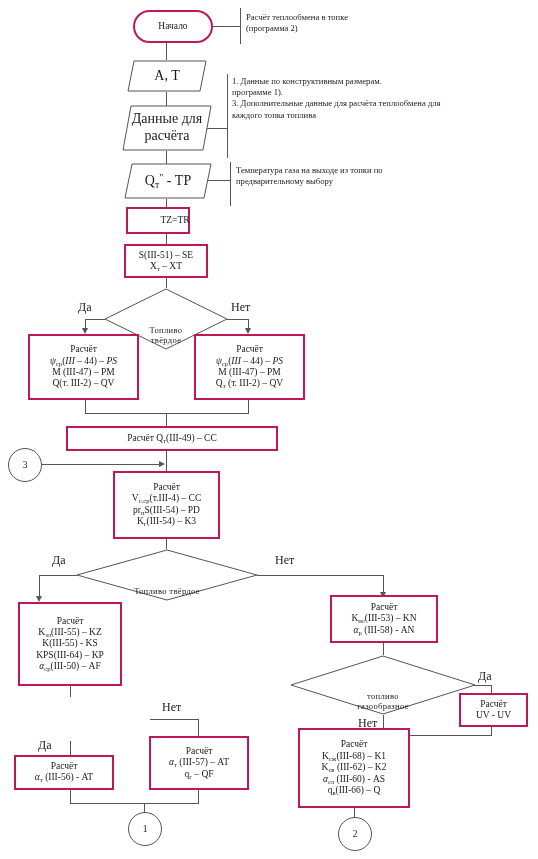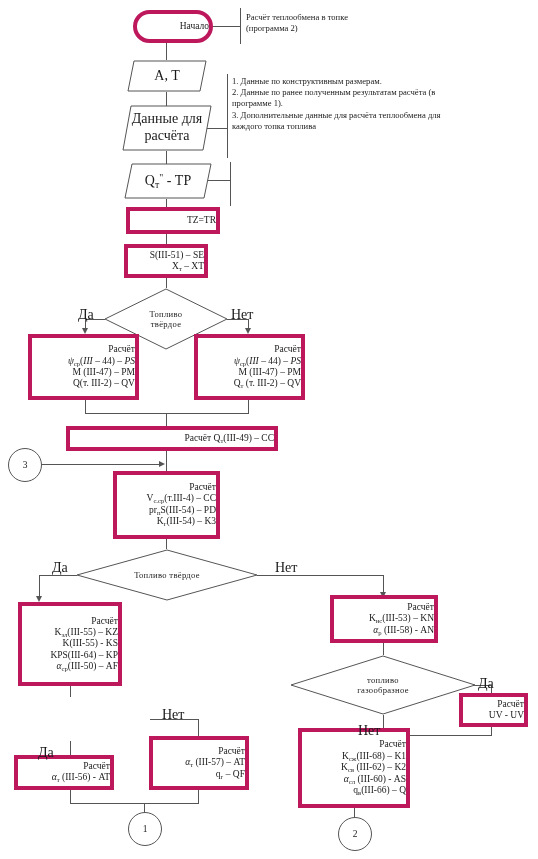--- a/index.html
+++ b/index.html
@@ -1,36 +1,36 @@
 <!DOCTYPE html>
 <html><head>
 <meta charset="utf-8">
 <style>
   html,body{margin:0;padding:0;background:#ffffff;}
   body{width:538px;height:859px;position:relative;overflow:hidden;
        font-family:"Liberation Serif","DejaVu Serif",serif;color:#1a1a1a;}
   #canvas{position:absolute;left:0;top:0;width:538px;height:859px;}
-  .node{position:absolute;box-sizing:border-box;border:4px solid #be185d;
-        background:#fff;display:flex;flex-direction:column;align-items:flex-end;
+  .node{position:absolute;box-sizing:border-box;border:2px solid #be185d;
+        background:#fff;display:flex;flex-direction:column;align-items:center;
         justify-content:center;text-align:center;line-height:1.18;z-index:3;}
   .proc{font-size:9.5px;}
   .term{border-radius:18px;font-size:9.5px;}
   .note{border:none;text-align:left;align-items:flex-start;justify-content:flex-start;
         font-size:8.6px;line-height:1.30;background:transparent;}
   .diam{position:absolute;z-index:3;}
-  .diam .dlabel{position:absolute;left:0;top:0;width:100%;height:100%;
+  .diam .dlabel{position:absolute;left:0;top:16px;width:100%;height:100%;
         display:flex;flex-direction:column;align-items:center;justify-content:center;
         text-align:center;font-size:8.6px;line-height:1.2;letter-spacing:.3px;}
   .circ{position:absolute;border:1px solid #555;border-radius:50%;background:#fff;
         display:flex;align-items:center;justify-content:center;font-size:9.5px;z-index:3;}
   .para{position:absolute;z-index:3;}
   .para .plabel{position:absolute;left:0;top:0;width:100%;height:100%;
         display:flex;flex-direction:column;align-items:center;justify-content:center;
         text-align:center;font-size:14px;line-height:1.18;}
-  .edgelbl{position:absolute;font-size:14px;z-index:4;background:transparent;margin-top:7px;}
+  .edgelbl{position:absolute;font-size:12px;z-index:4;background:transparent;}
   .ln{position:absolute;background:#555;z-index:1;}
   .lnh{height:1px;}
   .lnv{width:1px;}
   .arrow{position:absolute;width:0;height:0;border-left:3.5px solid transparent;
          border-right:3.5px solid transparent;z-index:2;}
   .arrow.down{border-top:6px solid #555;}
   .arrow.right{border:0;border-top:3.5px solid transparent;border-bottom:3.5px solid transparent;
          border-left:6px solid #555;}
   .arrow.left{border:0;border-top:3.5px solid transparent;border-bottom:3.5px solid transparent;
          border-right:6px solid #555;}
@@ -77,44 +77,47 @@
       <span class="row">Данные для</span>
       <span class="row">расчёта</span>
     </div>
   </div>
 
   <div class="ln lnh" style="left:207px;top:128px;width:20px;"></div>
   <div class="ln lnv" style="left:227px;top:74px;height:84px;"></div>
 
   <div class="node note" style="left:232px;top:76px;width:302px;height:80px;">
     <span class="row">1. Данные по конструктивным размерам.</span>
-    <span class="row">2. Данные по ранее полученным результатам расчёта (в</span>
     <span class="row">программе 1).</span>
     <span class="row">3. Дополнительные  данные для расчёта  теплообмена для</span>
     <span class="row">каждого топка топлива</span>
   </div>
 
   <div class="ln lnv" style="left:166px;top:151px;height:14px;"></div>
 
   <div class="para" style="left:124px;top:163px;width:88px;height:36px;">
     <svg width="88" height="36">
       <polygon points="1,35 8,1 87,1 80,35" fill="#fff" stroke="#555" stroke-width="1"></polygon>
     </svg>
     <div class="plabel">
         <span class="row">Q<sub>т</sub><sup>"</sup> - TP</span>
       </div>
   </div>
 
   <div class="ln lnh" style="left:207px;top:180px;width:23px;"></div>
   <div class="ln lnv" style="left:230px;top:162px;height:44px;"></div>
 
+  <div class="node note" style="left:236px;top:165px;width:290px;height:32px;">
+    <span class="row">Температура газа на выходе из топки по</span>
+    <span class="row">предварительному выбору</span>
+  </div>
 
   <div class="ln lnv" style="left:166px;top:199px;height:8px;"></div>
 
-  <div class="node proc" style="left:126px;top:207px;width:94px;height:27px;padding-left:34px;">
+  <div class="node proc" style="left:126px;top:207px;width:64px;height:27px;padding-left:34px;">
     <span class="row">TZ=TR</span>
   </div>
 
   <div class="ln lnv" style="left:166px;top:234px;height:10px;"></div>
 
   <div class="node proc" style="left:124px;top:244px;width:84px;height:34px;">
     <span class="row">S(III-51) – SE</span>
     <span class="row">X<sub>т</sub> – XT</span>
   </div>
 

